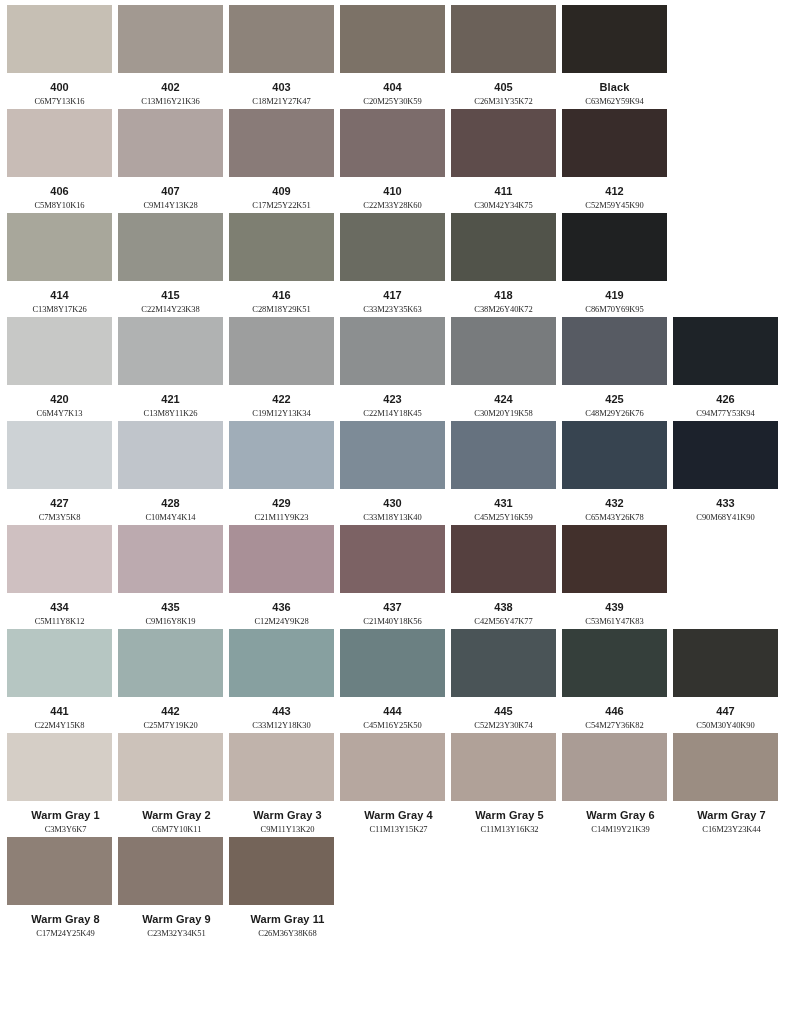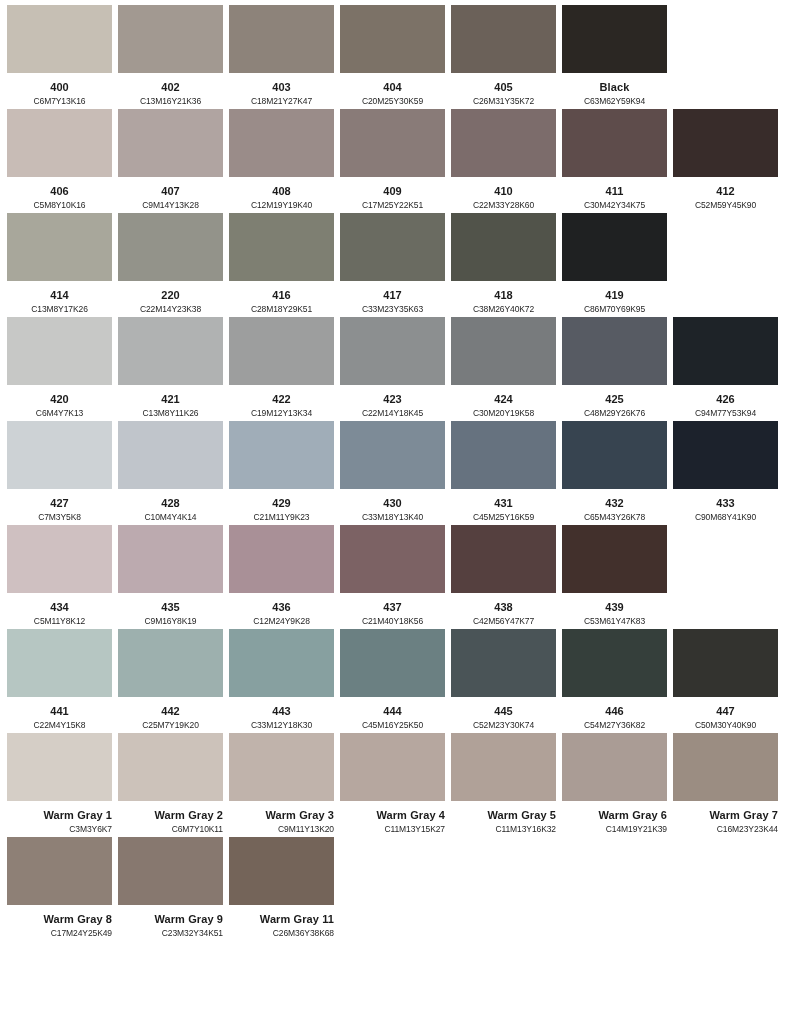--- a/index.html
+++ b/index.html
@@ -40,21 +40,21 @@
     display: block;
   }
 
   .swatch-labels {
     padding-top: 8px;
     height: 32px;
     text-align: center;
     line-height: 1;
   }
   .swatch-labels.left {
-    text-align: right;
+    text-align: center;
     margin-left: 12px;
   }
 
   .swatch-name {
     display: block;
     font-size: 11px;
     font-weight: bold;
     color: #1b1b1b;
     letter-spacing: 0.1px;
     line-height: 13px;
@@ -63,20 +63,21 @@
 
   .swatch-code {
     display: block;
     font-size: 8.5px;
     font-weight: normal;
     color: #1f1f1f;
     letter-spacing: -0.1px;
     line-height: 12px;
     margin-top: 1px;
     white-space: nowrap;
+    font-family: Liberation Serif, serif;
   }
 </style>
 </head>
 <body>
 
 <div id="swatch-chart">
     <div class="swatch-row">
       <div class="swatch-cell">
         <div class="swatch-chip" style="background-color: rgb(198, 191, 180);"></div>
         <div class="swatch-labels">
@@ -129,27 +130,20 @@
         </div>
       </div>
       <div class="swatch-cell">
         <div class="swatch-chip" style="background-color: rgb(176, 164, 161);"></div>
         <div class="swatch-labels">
           <span class="swatch-name">407</span>
           <span class="swatch-code">C9M14Y13K28</span>
         </div>
       </div>
       <div class="swatch-cell">
-        <div class="swatch-chip" style="background-color: rgb(154, 140, 137);"></div>
-        <div class="swatch-labels">
-          <span class="swatch-name">408</span>
-          <span class="swatch-code">C12M19Y19K40</span>
-        </div>
-      </div>
-      <div class="swatch-cell">
         <div class="swatch-chip" style="background-color: rgb(137, 123, 120);"></div>
         <div class="swatch-labels">
           <span class="swatch-name">409</span>
           <span class="swatch-code">C17M25Y22K51</span>
         </div>
       </div>
       <div class="swatch-cell">
         <div class="swatch-chip" style="background-color: rgb(124, 108, 107);"></div>
         <div class="swatch-labels">
           <span class="swatch-name">410</span>
@@ -175,21 +169,21 @@
       <div class="swatch-cell">
         <div class="swatch-chip" style="background-color: rgb(168, 167, 155);"></div>
         <div class="swatch-labels">
           <span class="swatch-name">414</span>
           <span class="swatch-code">C13M8Y17K26</span>
         </div>
       </div>
       <div class="swatch-cell">
         <div class="swatch-chip" style="background-color: rgb(147, 147, 138);"></div>
         <div class="swatch-labels">
-          <span class="swatch-name">220</span>
+          <span class="swatch-name">415</span>
           <span class="swatch-code">C22M14Y23K38</span>
         </div>
       </div>
       <div class="swatch-cell">
         <div class="swatch-chip" style="background-color: rgb(126, 127, 114);"></div>
         <div class="swatch-labels">
           <span class="swatch-name">416</span>
           <span class="swatch-code">C28M18Y29K51</span>
         </div>
       </div>

